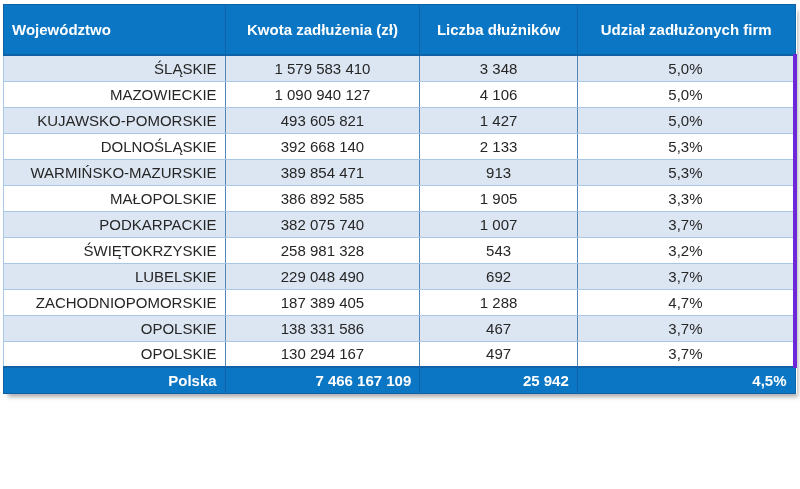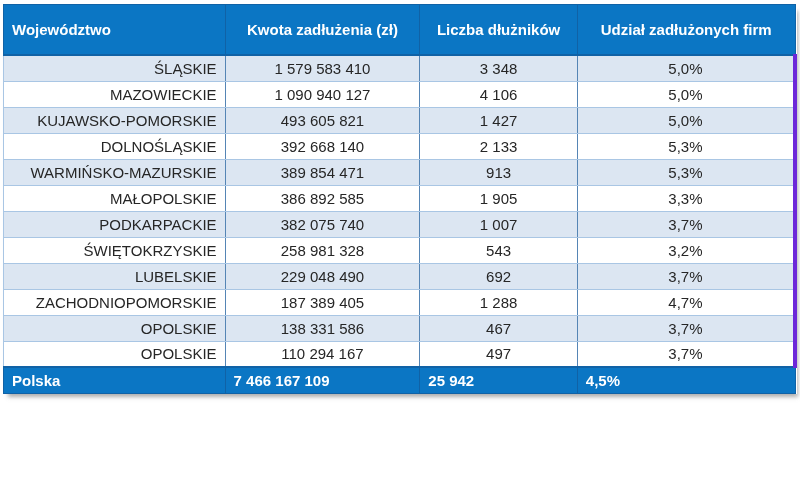--- a/index.html
+++ b/index.html
@@ -64,25 +64,25 @@
 
   tfoot td {
     background: #0B76C4;
     color: #ffffff;
     font-weight: bold;
     font-size: 15px;
     height: 26px;
     padding: 2px 8px;
     border: 1px solid #1062A6;
     border-top: 2px solid #1062A6;
-    text-align: left;
+    text-align: right;
     box-sizing: border-box;
     white-space: nowrap;
   }
-  tfoot td.c-name { text-align: left; }
+  tfoot td.c-name { text-align: right; }
 </style>
 </head>
 <body>
 
 <div class="table-wrap">
   <table>
     <colgroup>
       <col class="c1">
         <col class="c2">
         <col class="c3">
@@ -172,21 +172,21 @@
 
   <tr>
     <td class="c-name">OPOLSKIE</td>
     <td>138 331 586</td>
     <td>467</td>
     <td>3,7%</td>
   </tr>
 
   <tr>
     <td class="c-name">OPOLSKIE</td>
-    <td>110 294 167</td>
+    <td>130 294 167</td>
     <td>497</td>
     <td>3,7%</td>
   </tr>
 
 </tbody>
     <tfoot>
       <tr>
         <td class="c-name">Polska</td>
         <td>7 466 167 109</td>
         <td>25 942</td>

